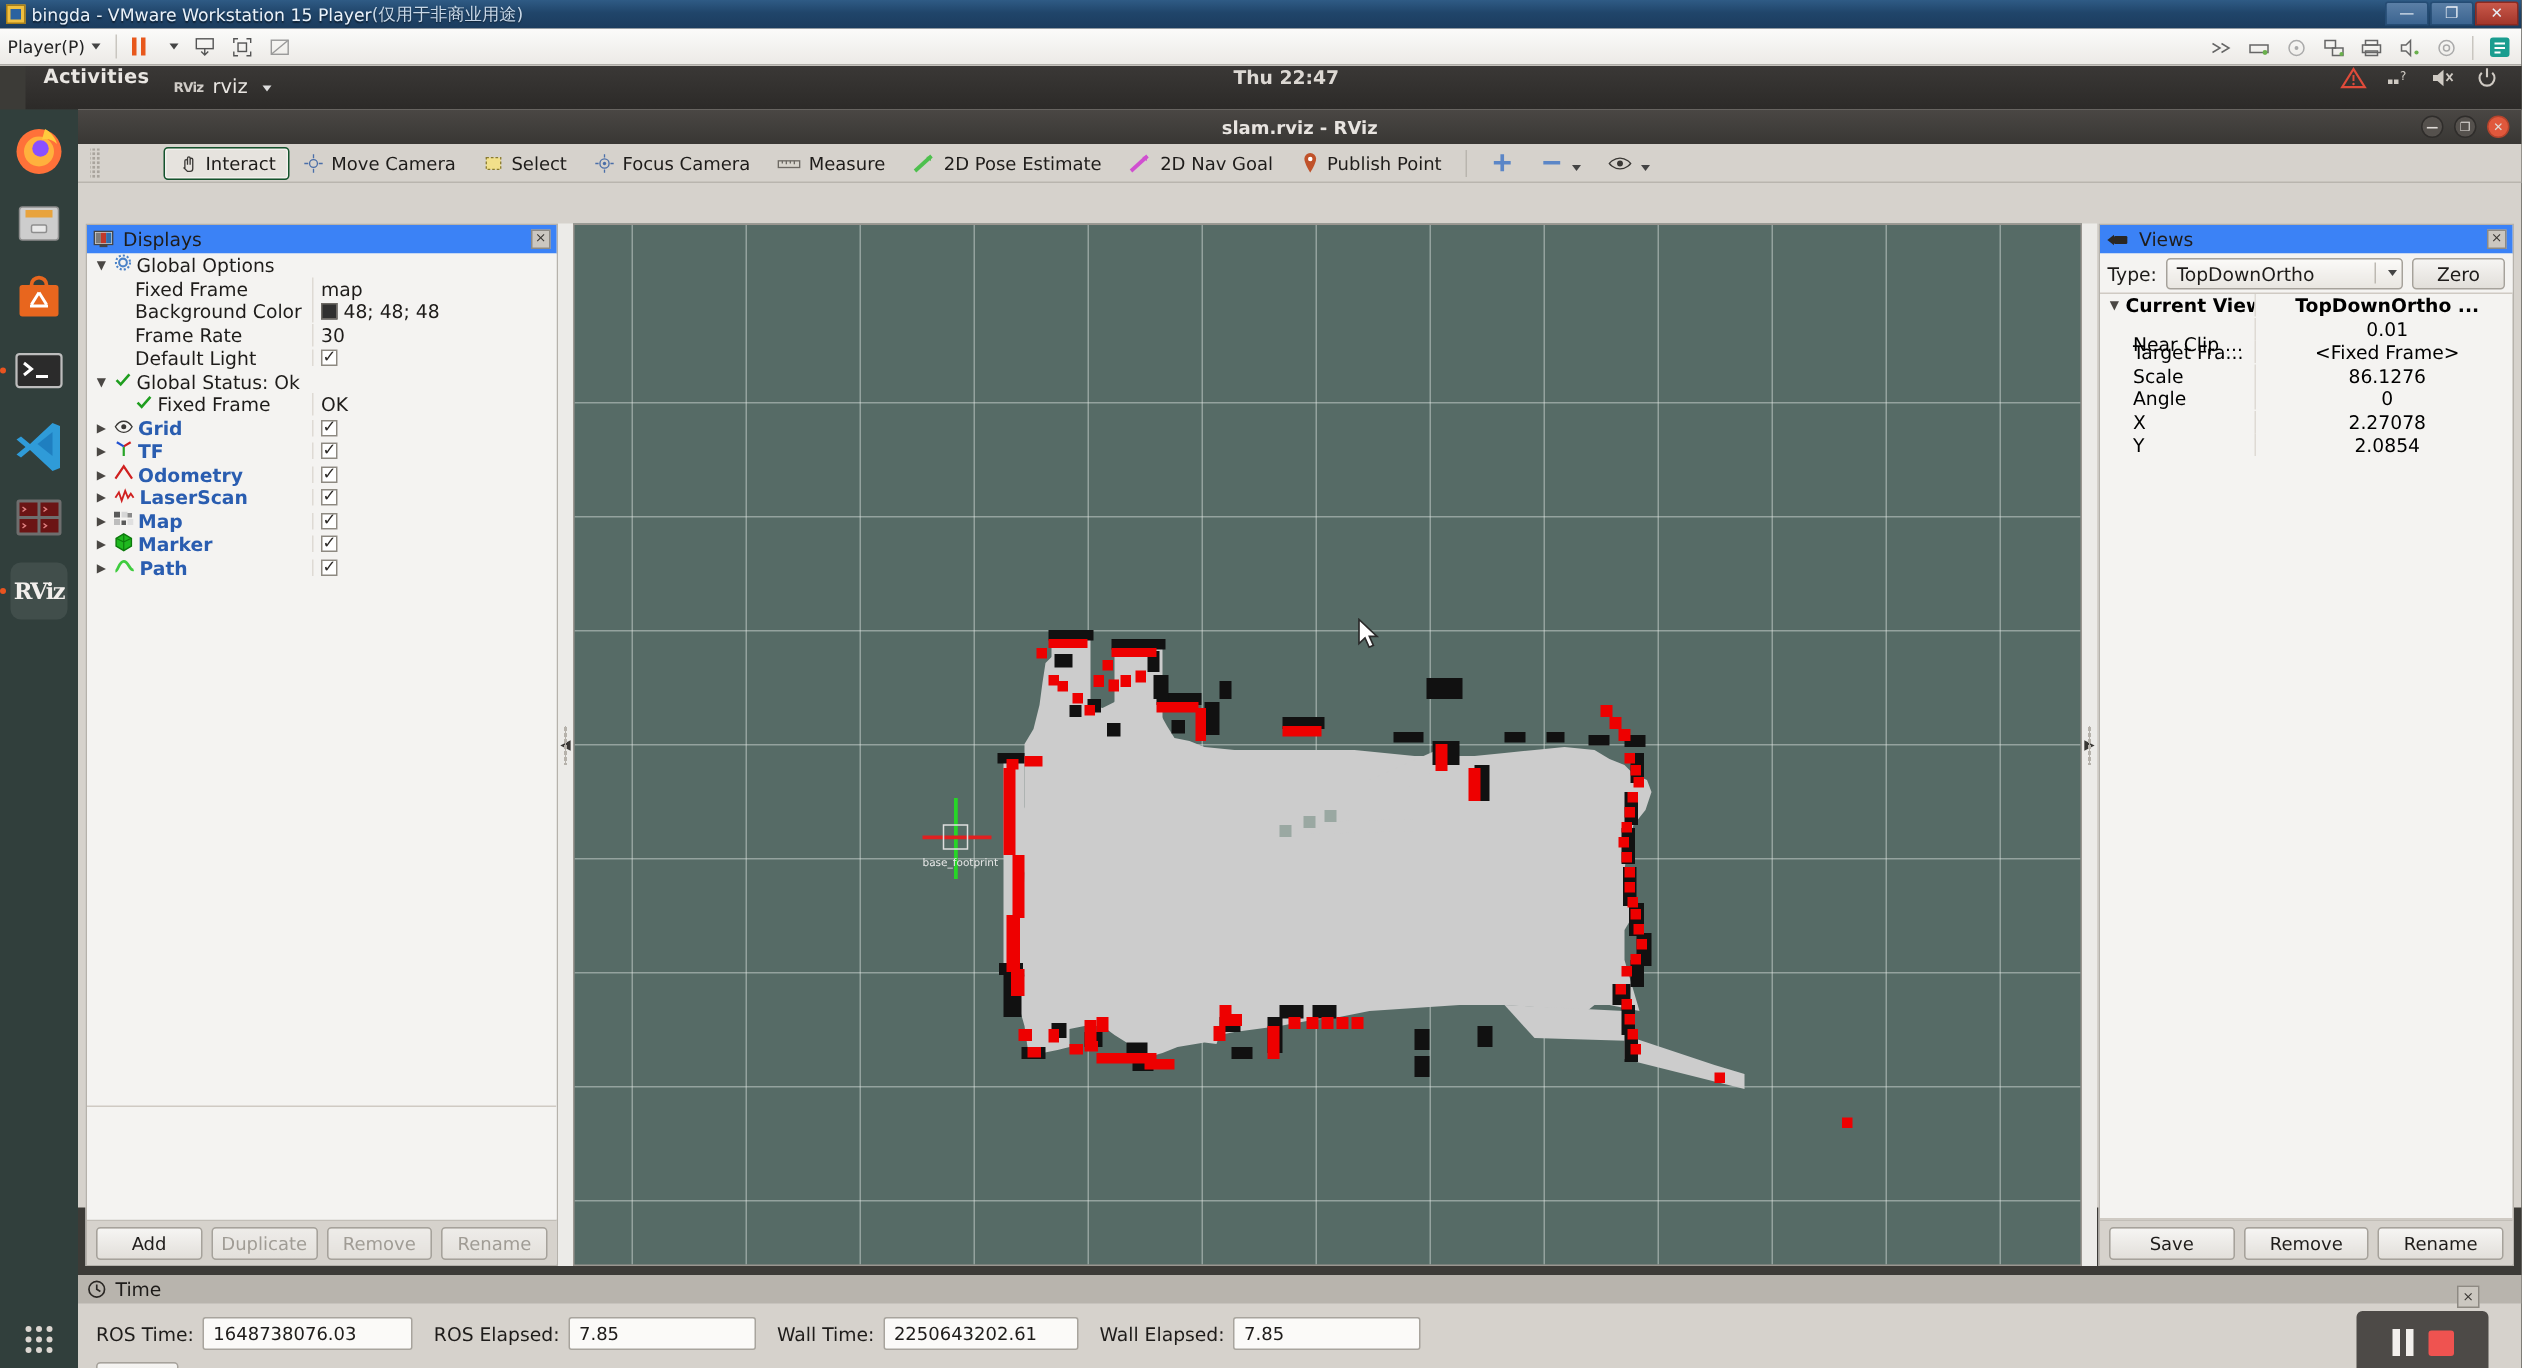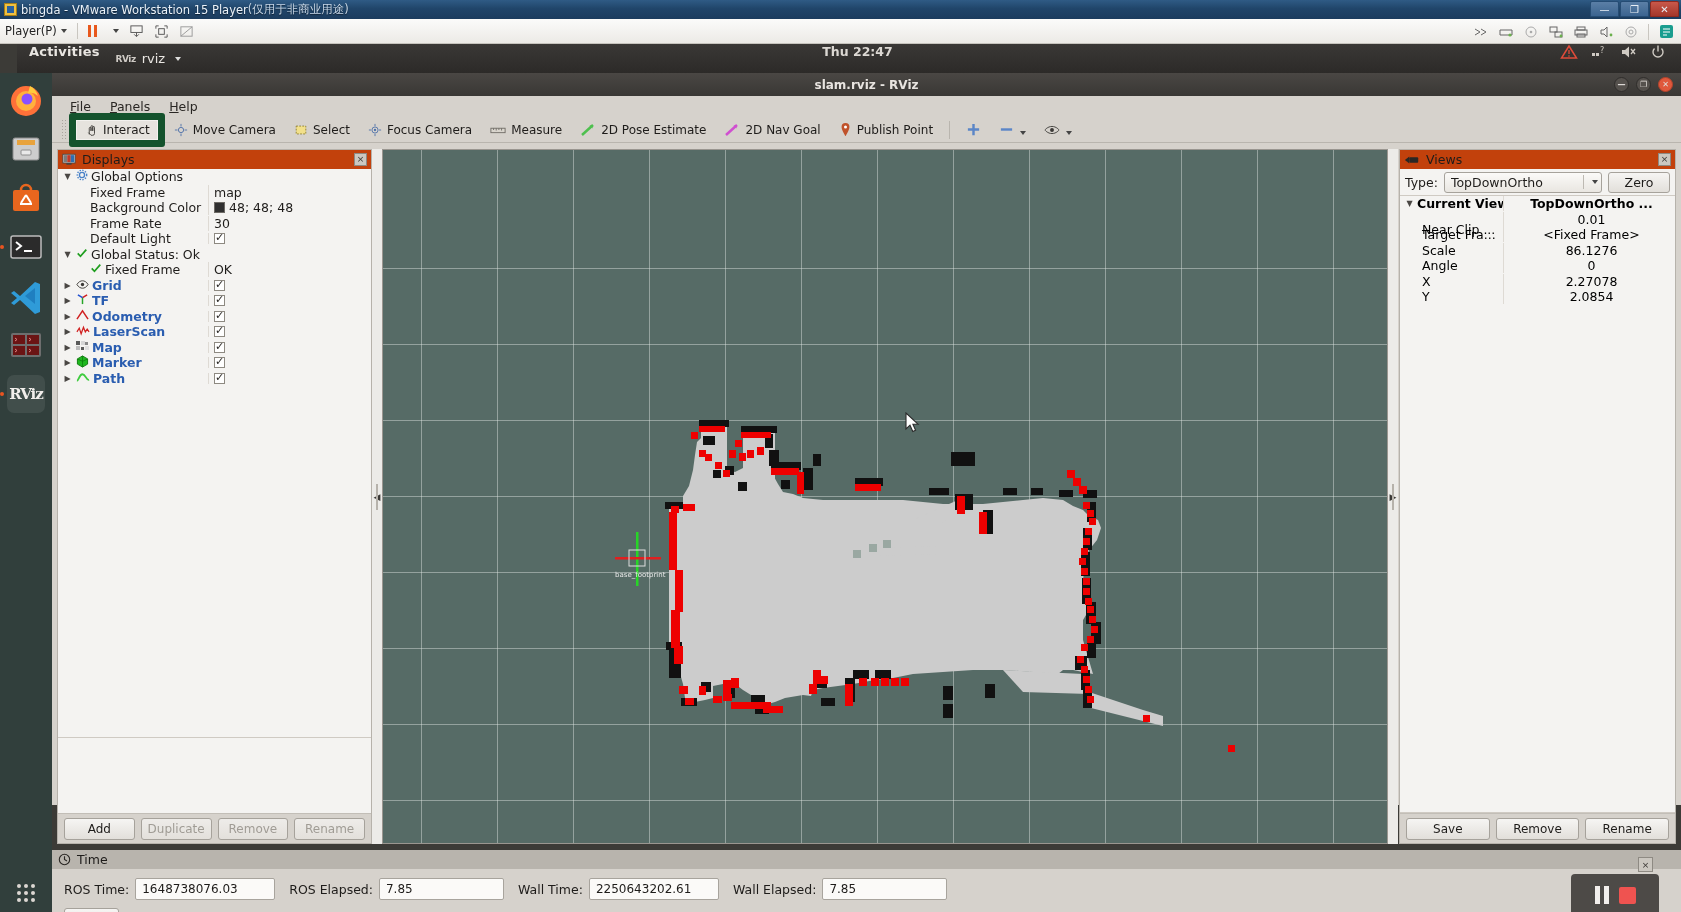--- a/index.html
+++ b/index.html
@@ -91,31 +91,31 @@
   #toolbar{
     height:26px; background:#d6d2cc; display:flex; align-items:center;
     padding-left:8px; gap:0px; font-size:12px; color:#1e1c1a;
     border-bottom:1px solid #b9b5ae;
   }
   .grip{ width:7px;height:20px; margin-right:2px;
     background-image:radial-gradient(#a9a49d 1px,transparent 1px);
     background-size:3px 3px; background-position:1px 2px;}
   .tool{ display:flex;align-items:center;gap:5px; padding:3px 8px; border-radius:3px;
     border:1px solid transparent; white-space:nowrap;}
-  .tool.active{ background:#e6e3de; border:7px solid #14532d; box-shadow:inset 0 0 0 1px #f3f1ee;}
+  .tool.active{ background:#e6e3de; border:1px solid #14532d; box-shadow:inset 0 0 0 1px #f3f1ee;margin-left:40px;}
   .tool-sep{ width:1px;height:18px;background:#b9b5ae;margin:0 7px;}
 
   
   #rviz-body{ position:absolute; left:0; top:70px; width:1629px; height:769px; }
 
   #displays-panel{
     position:absolute; left:5px; top:6px; width:315px; height:695px;
     background:#f4f3f1; border:1px solid #b6b2ab; display:flex; flex-direction:column;
   }
-  .panel-head{ height:19px; background:#c2410c;
+  .panel-head{ height:19px; background:#3b82f6;
     display:flex; align-items:center; gap:6px; padding:0 4px; font-size:12.5px; color:#1e1c1a;}
   .panel-head .ph-title{ flex:1; }
   .panel-x{ width:13px;height:13px; background:#cbc7c0; border:1px solid #8e8a83;
     display:flex;align-items:center;justify-content:center; font-size:9px; line-height:1; color:#3b3834;}
   .tree{ flex:1; background:#f4f3f1; overflow:hidden; font-size:12.5px; color:#1e1c1a; position:relative;}
   .trow{ display:flex; align-items:center; height:15.5px; }
   .trow .c1{ width:150px; display:flex; align-items:center; gap:3px; padding-left:2px; overflow:hidden; white-space:nowrap;}
   .trow .c2{ flex:1; border-left:1px solid #dedad4; padding-left:5px; display:flex; align-items:center; gap:4px; white-space:nowrap;}
   .arrow{ width:11px; text-align:center; font-size:8px; color:#4a4744; flex:none;}
   .ind{ display:inline-block; flex:none;}
@@ -375,25 +375,20 @@
 
   <div id="rviz-titlebar">
     <span>slam.rviz - RViz</span>
     <span class="wctl">
       <span class="wc">—</span>
       <span class="wc">❐</span>
       <span class="wc red">✕</span>
     </span>
   </div>
 
-  <div id="menubar">
-    <div class="mi"><u>F</u><span style="display:inline">ile</span></div>
-    <div class="mi"><u>P</u><span>anels</span></div>
-    <div class="mi"><u>H</u><span>elp</span></div>
-  </div>
 
   <div id="toolbar">
     <span class="grip"></span>
 
     <div class="tool active">
       <svg width="14" height="14" viewBox="0 0 16 16">
           <path d="M6 13V6a1 1 0 0 1 2 0v3V4a1 1 0 0 1 2 0v5V5a1 1 0 0 1 2 0v7a2 2 0 0 1-2 2H8l-3-3" fill="none" stroke="#3a3835"></path>
         </svg>
       <span>Interact</span>
     </div>

